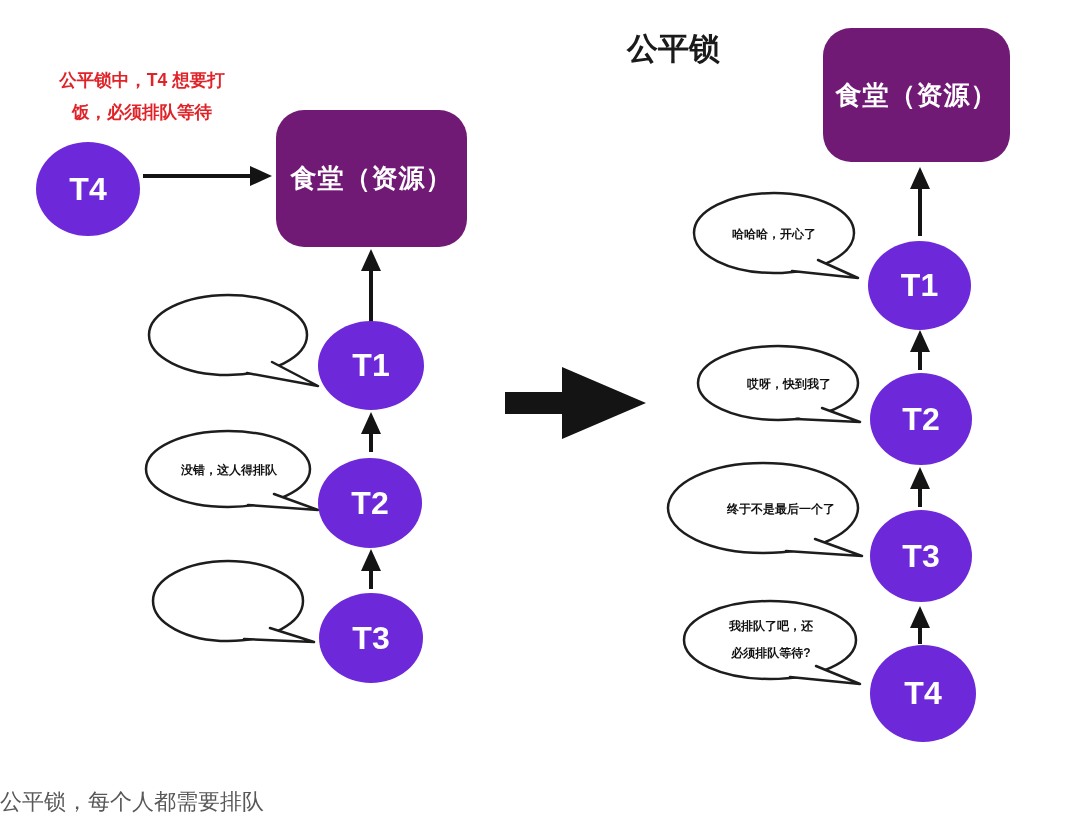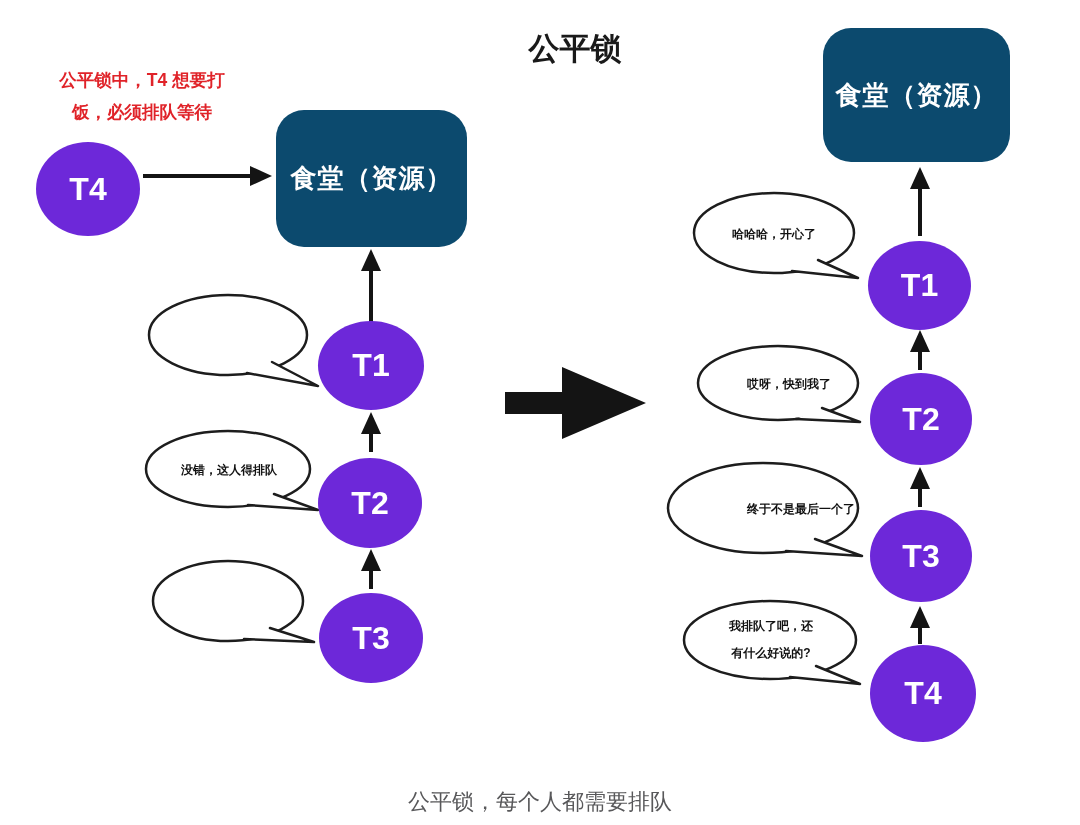--- a/index.html
+++ b/index.html
@@ -13,37 +13,37 @@
   }
   .overlay {
     position: absolute;
     left: 0; top: 0;
     width: 1080px; height: 825px;
     pointer-events: none;
   }
   .title {
     position: absolute;
     left: 430px; top: 28px; width: 290px;
-    text-align: center;
+    text-align: right;
     font-size: 31px;
     font-weight: 700;
     color: #1a1a1a;
   }
   .note {
     position: absolute;
     left: 36px; top: 64px; width: 212px;
     text-align: center;
     font-size: 17.5px;
     font-weight: 700;
     line-height: 32px;
     color: #e02329;
   }
   .canteen {
     position: absolute;
-    background: #0c4a6e;
+    background: #701a75;
     border-radius: 28px;
     display: flex;
     align-items: center;
     justify-content: center;
     color: #ffffff;
     font-size: 26px;
     font-weight: 700;
     letter-spacing: 1px;
   }
   .canteen.left  { left: 276px; top: 110px; width: 191px; height: 137px; }
@@ -74,26 +74,25 @@
     font-size: 12px;
     font-weight: 600;
     color: #111111;
     line-height: 27px;
   }
   .bt-l1 { left: 148px; top: 322px; width: 160px; }
   .bt-l2 { left: 143px; top: 457px; width: 172px; }
   .bt-l3 { left: 158px; top: 589px; width: 140px; }
   .bt-r1 { left: 694px; top: 221px; width: 160px; }
   .bt-r2 { left: 698px; top: 371px; width: 182px; }
-  .bt-r3 { left: 688px; top: 496px; width: 226px; }
+  .bt-r3 { left: 668px; top: 496px; width: 226px; }
   .bt-r4 { left: 690px; top: 613px; width: 162px; }
   .caption {
     position: absolute;
     left: 0; top: 787px; width: 1080px;
-    text-align: center;
     font-size: 22px;
     font-weight: 500;
     color: #58585a;
   }
   .bubble-shape { fill: #ffffff; stroke: #1d1d1d; stroke-width: 2.5; }
   .tail { fill: #ffffff; stroke: #1d1d1d; stroke-width: 2.5; stroke-linejoin: round; stroke-linecap: round; }
   .conn { stroke: #141414; stroke-width: 4; }
   .head { fill: #141414; }
 </style>
 </head>
@@ -186,18 +185,18 @@
   <div class="canteen right">食堂（资源）</div>
   <div class="thread blue t-r1">T1</div>
   <div class="thread blue t-r2">T2</div>
   <div class="thread blue t-r3">T3</div>
   <div class="thread pink t-r4">T4</div>
   <div class="bubble-text bt-r1">哈哈哈，开心了</div>
   <div class="bubble-text bt-r2">哎呀，快到我了</div>
   <div class="bubble-text bt-r3">终于不是最后一个了</div>
   <div class="bubble-text bt-r4">
     <div>我排队了吧，还</div>
-    <div>有什么好说的?</div>
+    <div>必须排队等待?</div>
   </div>
 
   <div class="caption">公平锁，每个人都需要排队</div>
 
 </div>
 
 </body></html>

